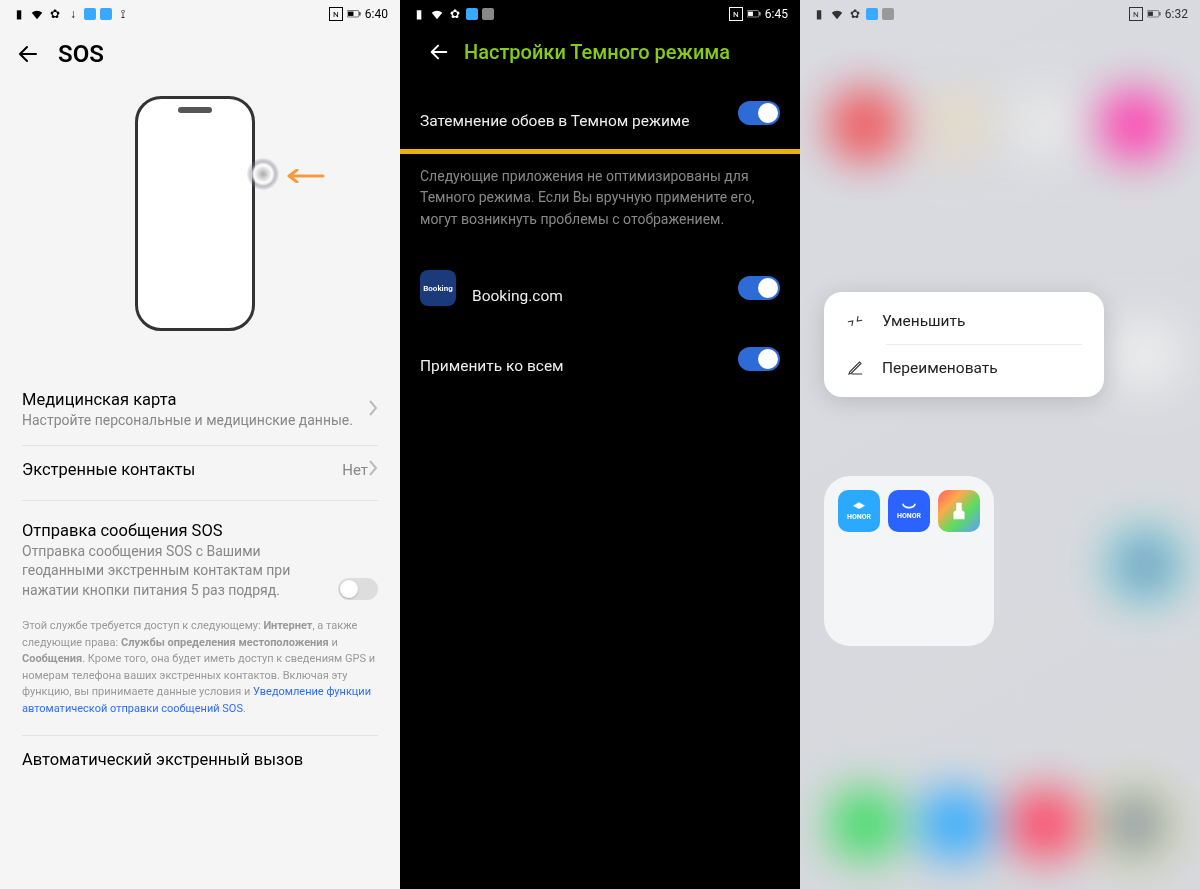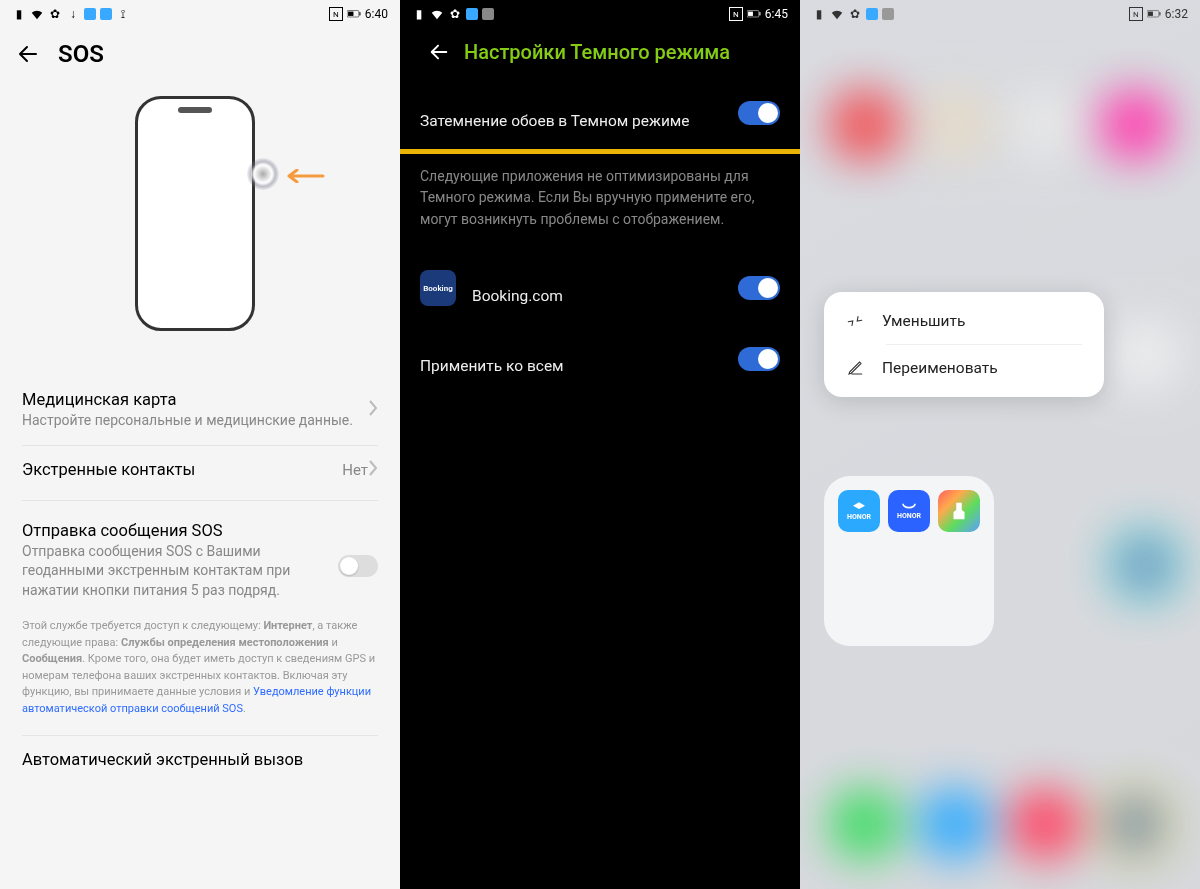--- a/index.html
+++ b/index.html
@@ -151,21 +151,21 @@
     <div class="txt">
       <div class="title">Экстренные контакты</div>
     </div>
     <span class="val">Нет</span>
     <span class="chevron"><svg viewBox="0 0 10 16">
           <path d="M2 1l6 7-6 7" fill="none" stroke="#bbb" stroke-width="2"></path>
         </svg></span>
   </div>
   <div class="divA" style="margin-top:6px;margin-bottom:6px"></div>
 
-  <div class="rowA" style="align-items:flex-start">
+  <div class="rowA" style="align-items:flex-end">
     <div class="txt">
       <div class="title">Отправка сообщения SOS</div>
       <div class="sub">Отправка сообщения SOS с Вашими геоданными экстренным контактам при нажатии кнопки питания 5 раз подряд.</div>
     </div>
     <div class="toggleA" style="margin-top:34px"></div>
   </div>
 
   <div class="fineA">
     <span>Этой службе требуется доступ к следующему: </span><b>Интернет</b><span>, а также следующие права: </span><b>Службы определения местоположения</b><span> и </span><b>Сообщения</b><span>. Кроме того, она будет иметь доступ к сведениям GPS и номерам телефона ваших экстренных контактов. Включая эту функцию, вы принимаете данные условия и </span><span class="link">Уведомление функции автоматической отправки сообщений SOS</span><span>.</span>
   </div>

